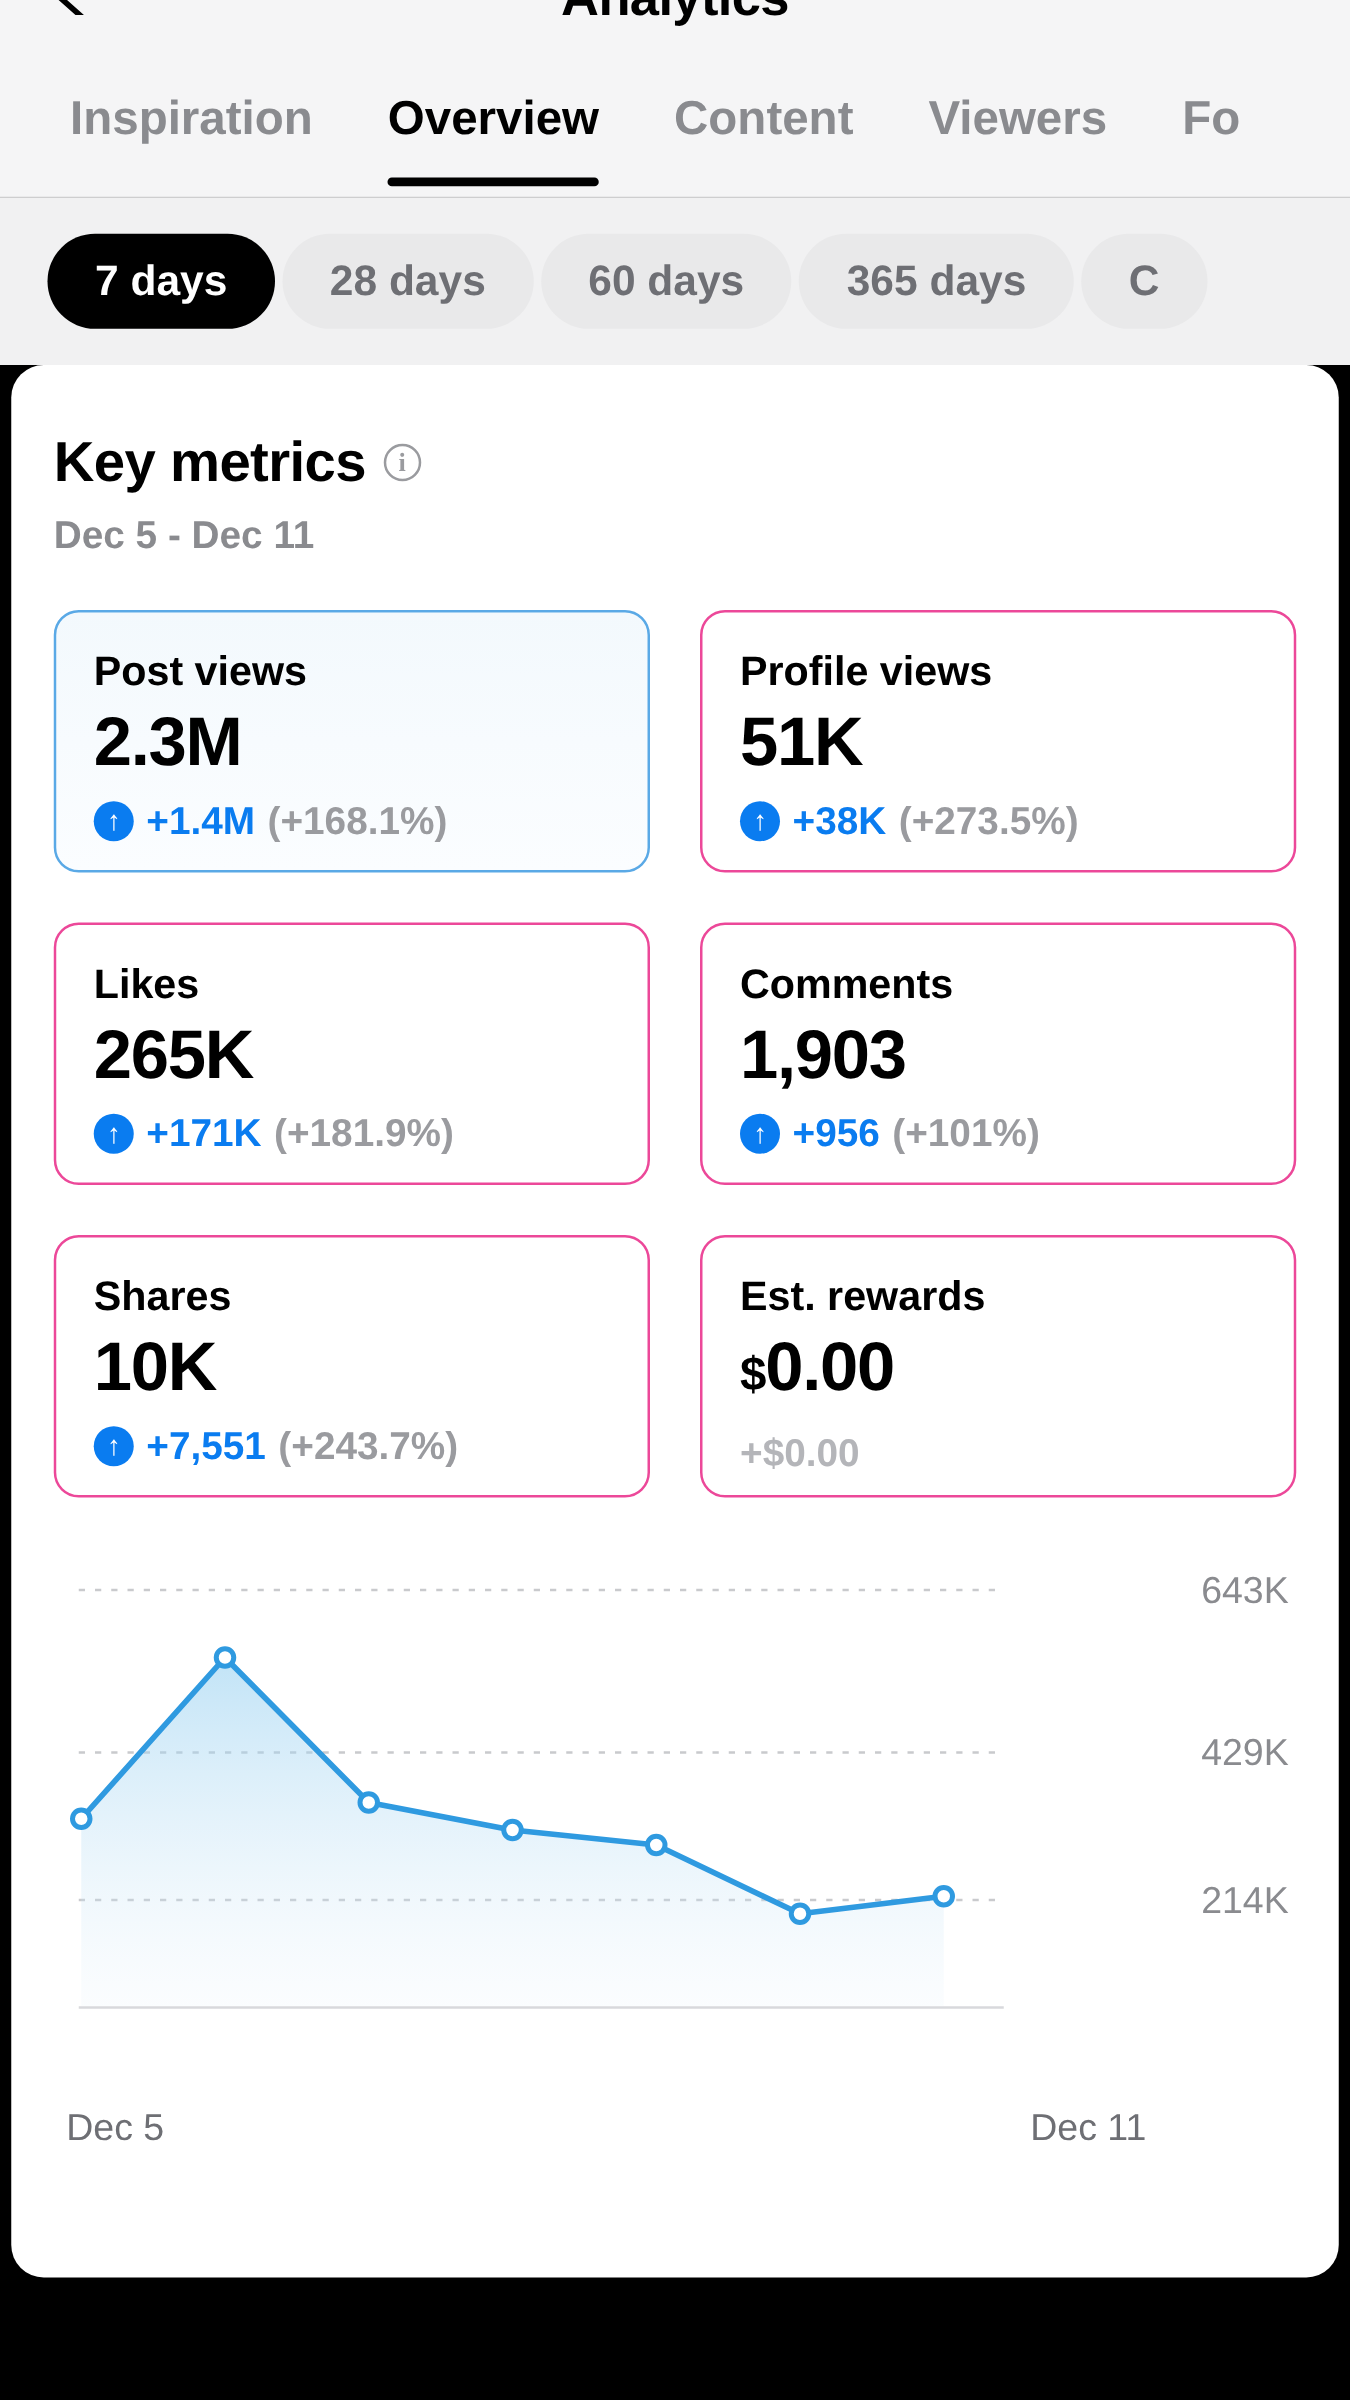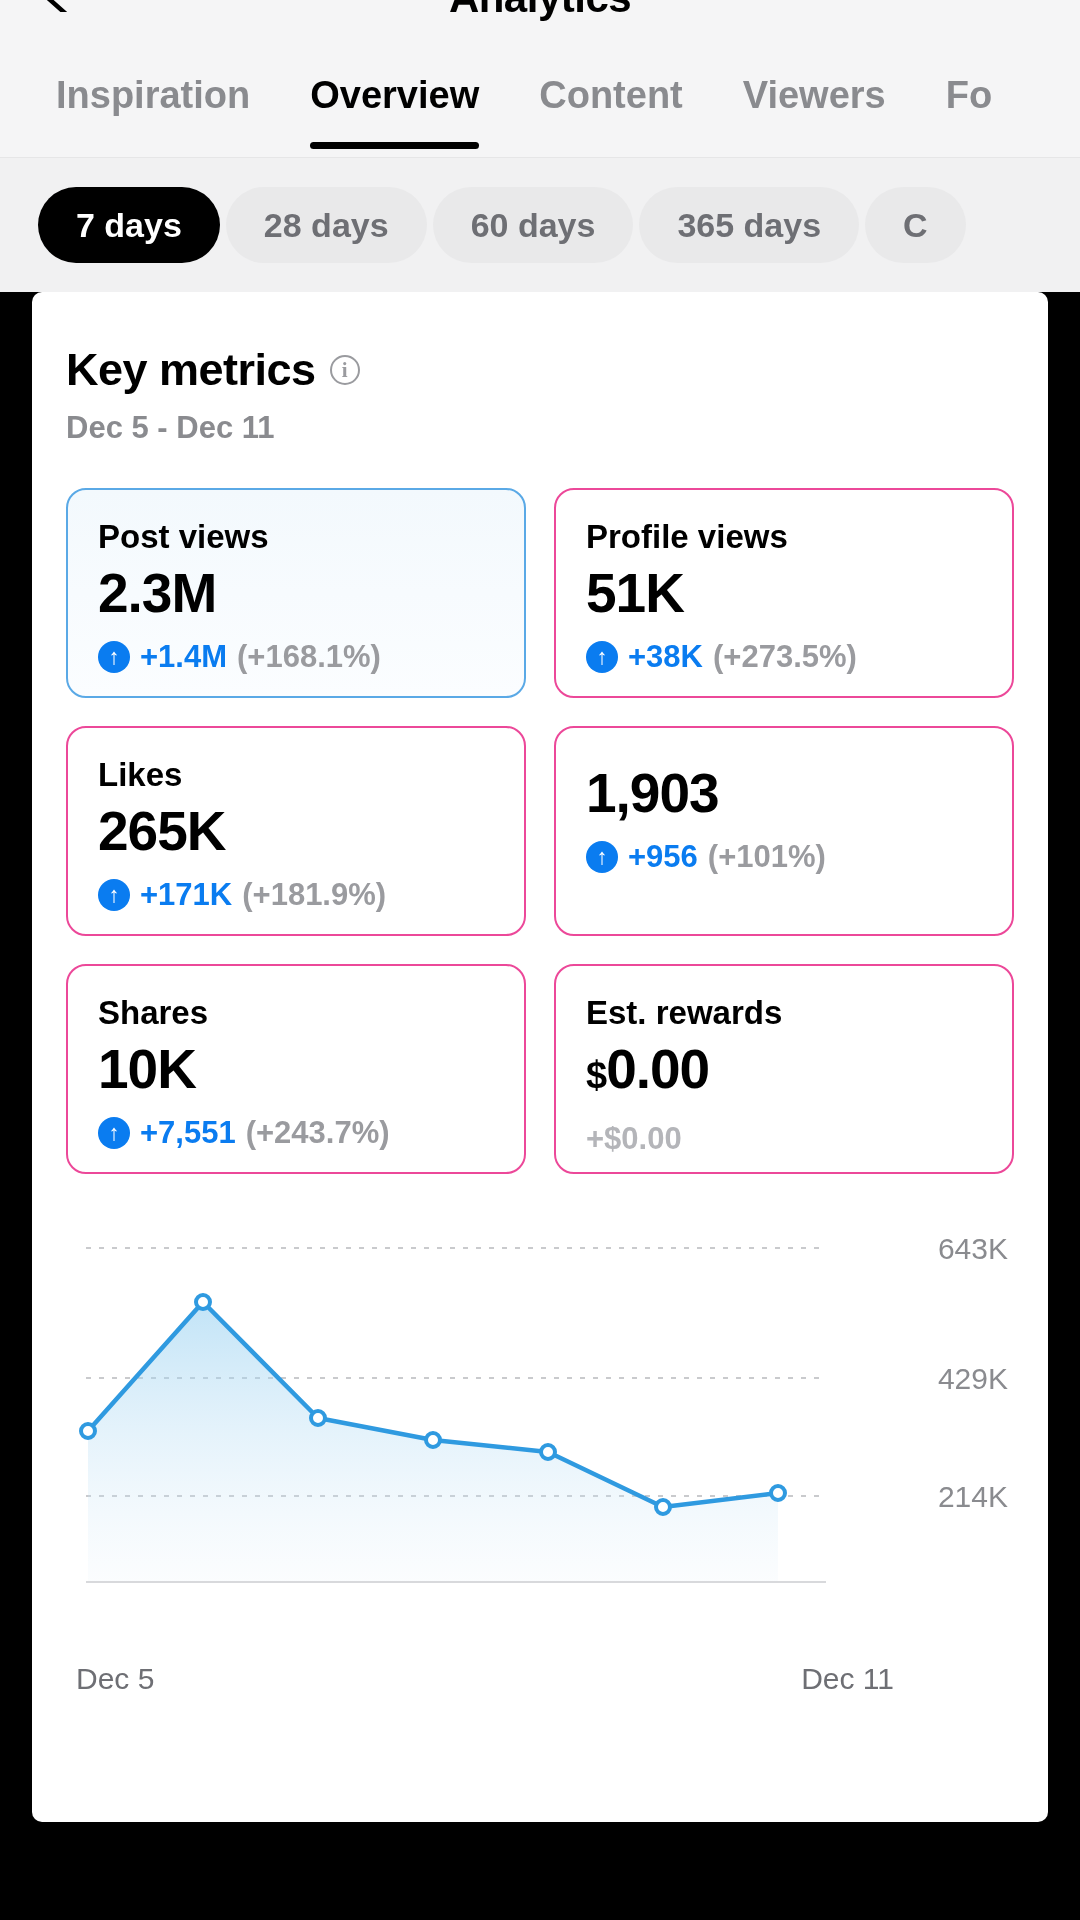--- a/index.html
+++ b/index.html
@@ -101,23 +101,23 @@
     align-items: center;
     justify-content: center;
   }
   .chip.active {
     background: #000;
     color: #fff;
   }
 
   
   .card {
-    margin: 0 32px;
+    margin: 0 9px;
     background: #fff;
-    border-radius: 10px;
+    border-radius: 26px;
     padding: 52px 34px 40px 34px;
     height: 1530px;
     overflow: hidden;
   }
   .card-title-row {
     display: flex;
     align-items: center;
     gap: 14px;
   }
   .card-title {
@@ -145,21 +145,21 @@
     font-size: 31px;
     font-weight: bold;
     color: #8a8b8f;
   }
 
   
   .metrics {
     margin-top: 42px;
     display: grid;
     grid-template-columns: 1fr 1fr;
-    gap: 28px;
+    gap: 40px;
   }
   .metric {
     border: 2px solid #ec4899;
     border-radius: 20px;
     padding: 28px 30px 30px 30px;
     height: 210px;
     background: #fff;
   }
   .metric.selected {
     border: 2.5px solid #5aa9e6;
@@ -294,20 +294,21 @@
         <div class="metric-label">Likes</div>
         <div class="metric-value">265K</div>
         <div class="metric-delta">
           <span class="up-icon">↑</span>
           <span class="delta-main">+171K</span>
           <span class="delta-pct">(+181.9%)</span>
         </div>
       </div>
 
       <div class="metric">
+        <div class="metric-label">Comments</div>
         <div class="metric-value">1,903</div>
         <div class="metric-delta">
           <span class="up-icon">↑</span>
           <span class="delta-main">+956</span>
           <span class="delta-pct">(+101%)</span>
         </div>
       </div>
 
       <div class="metric">
         <div class="metric-label">Shares</div>

